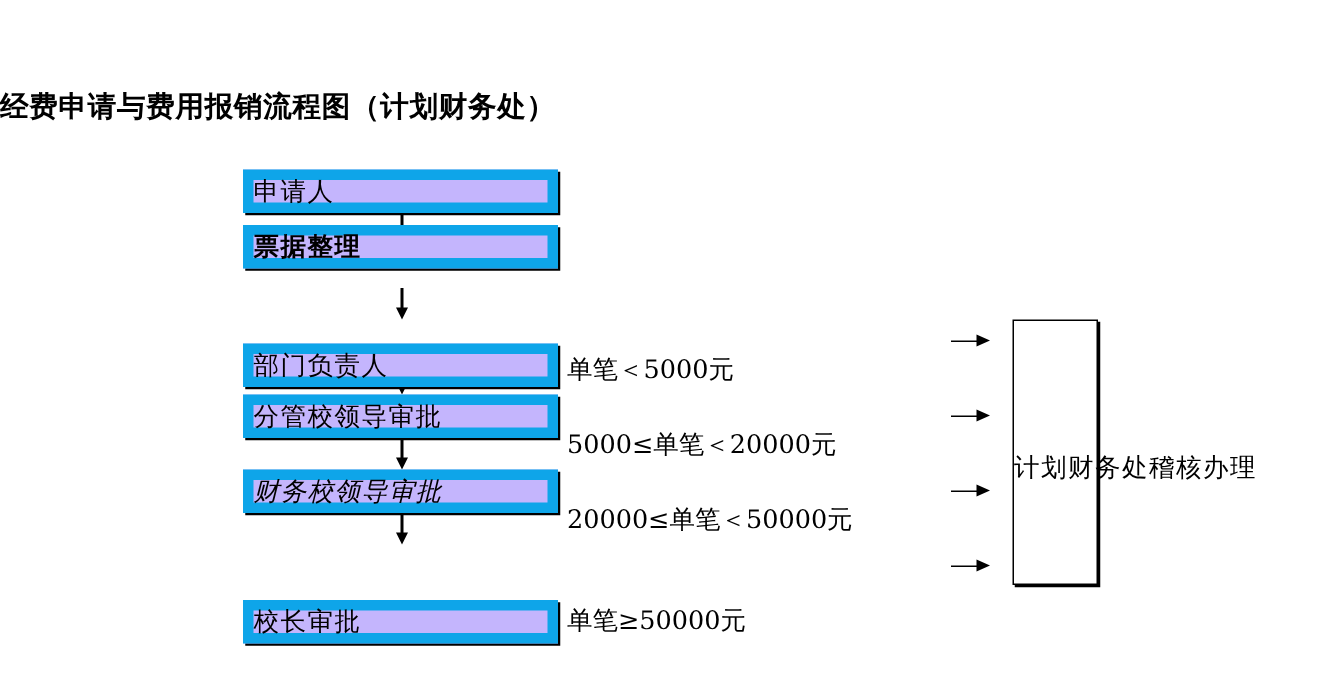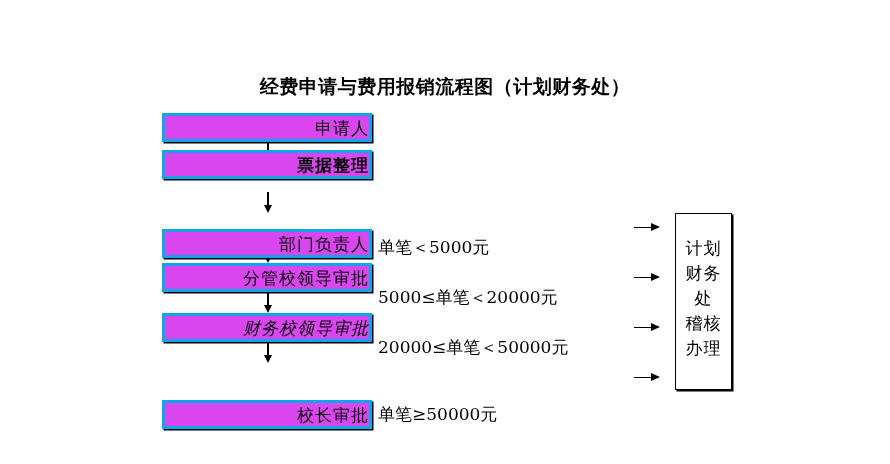--- a/index.html
+++ b/index.html
@@ -19,42 +19,41 @@
     width: 890px;
     height: 464px;
   }
 
   
   .chart-title {
     position: absolute;
     left: 0;
     top: 58px;
     width: 890px;
-    text-align: center;
+    text-align: left;
     font-size: 19px;
     font-weight: bold;
     letter-spacing: 0.5px;
     line-height: 26px;
     white-space: nowrap;
-    margin-top: 15px;
   }
 
   
   .flow-box {
     position: absolute;
     left: 162px;
     width: 210px;
     height: 29px;
     box-sizing: border-box;
-    border: 3px solid #0ea5e9;
+    border: 7px solid #0ea5e9;
     box-shadow: 1.5px 1.5px 0 0 #000000;
-    background: #d946ef;
+    background: #c4b5fd;
     display: flex;
     align-items: center;
-    justify-content: flex-end;
+    justify-content: flex-start;
   }
   .flow-box .box-label {
     font-size: 17px;
     line-height: 20px;
     letter-spacing: 1px;
     white-space: nowrap;
   }
 
   
   .down-arrow {
@@ -123,21 +122,21 @@
     position: absolute;
     left: 675px;
     top: 213px;
     width: 57px;
     height: 177px;
     box-sizing: border-box;
     border: 1px solid #000000;
     box-shadow: 1.5px 1.5px 0 0 #000000;
     background: #ffffff;
     display: flex;
-    flex-direction: column;
+    flex-direction: row;
     align-items: center;
     justify-content: flex-start;
     padding-top: 22px;
   }
   .vertical-box .v-line {
     font-size: 17px;
     line-height: 25px;
     letter-spacing: 1px;
     white-space: nowrap;
   }

